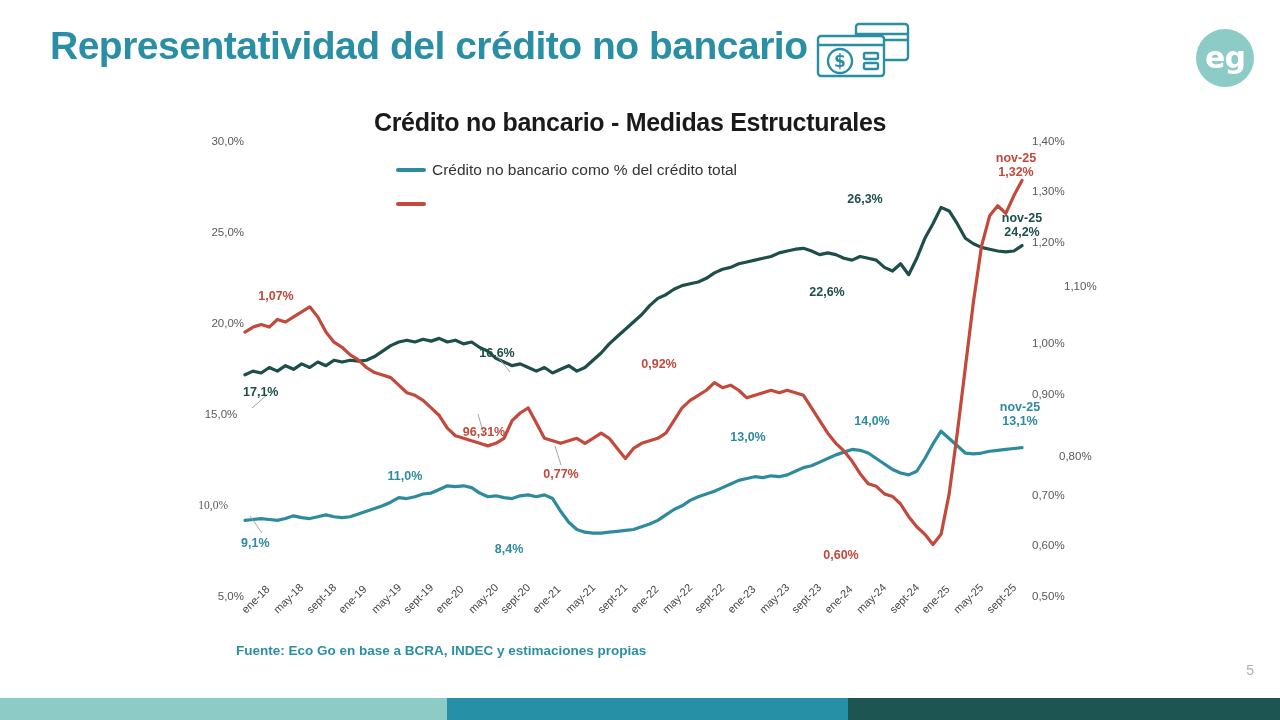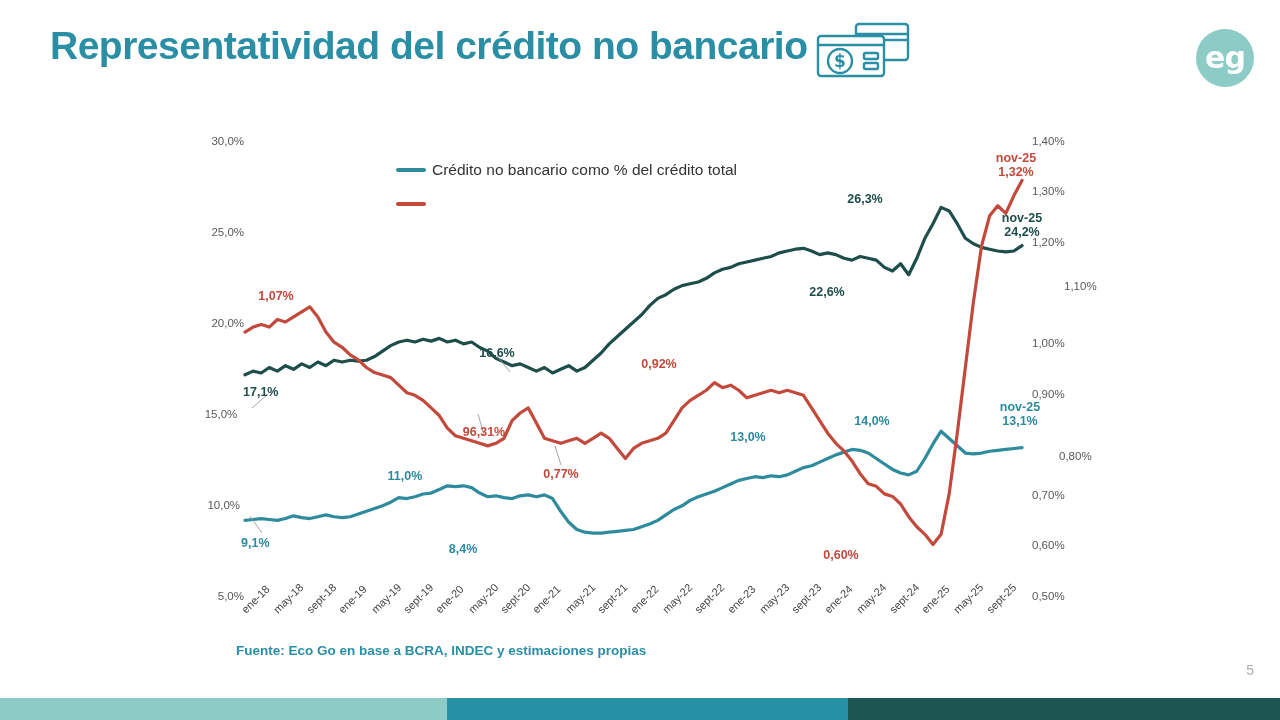--- a/index.html
+++ b/index.html
@@ -101,36 +101,39 @@
     <text x="28" y="47" font-family="DejaVu Sans, sans-serif" font-size="17" font-weight="bold" fill="#2A8FA5" text-anchor="middle">$</text>
   </svg>
 </div>
 
 <div class="brand-logo">
   <span class="eg">eg</span>
 </div>
 
 <div class="chart-wrap">
 
+  <div class="chart-title">
+    <span class="chart-title-inner">Crédito no bancario - Medidas Estructurales</span>
+  </div>
 
   <div class="legend">
     <div class="legend-row">
       <span class="legend-swatch" style="background:#2E8B9E"></span>
       <span class="legend-label">Crédito no bancario como % del crédito total</span>
     </div>
     <div class="legend-row">
       <span class="legend-swatch" style="background:#C2493B"></span>
     </div>
   </div>
 
   <div class="axis-label axis-left" style="left:198px;top:39px;">30,0%</div>
   <div class="axis-label axis-left" style="left:198px;top:130px;">25,0%</div>
   <div class="axis-label axis-left" style="left:198px;top:221px;">20,0%</div>
   <div class="axis-label axis-left" style="left:198px;top:312px;text-align:center;">15,0%</div>
-  <div class="axis-label axis-left" style="left:194px;top:403px;">10,0%</div>
+  <div class="axis-label axis-left" style="left:182px;top:403px;font-family:Liberation Serif, serif;">10,0%</div>
   <div class="axis-label axis-left" style="left:198px;top:494px;">5,0%</div>
 
   <div class="axis-label axis-right" style="left:1032px;top:39px;">1,40%</div>
   <div class="axis-label axis-right" style="left:1032px;top:89px;">1,30%</div>
   <div class="axis-label axis-right" style="left:1032px;top:140px;">1,20%</div>
   <div class="axis-label axis-right" style="left:1032px;top:184px;margin-left:32px;">1,10%</div>
   <div class="axis-label axis-right" style="left:1032px;top:241px;">1,00%</div>
   <div class="axis-label axis-right" style="left:1032px;top:292px;">0,90%</div>
   <div class="axis-label axis-right" style="left:1032px;top:354px;margin-left:27px;">0,80%</div>
   <div class="axis-label axis-right" style="left:1032px;top:393px;">0,70%</div>
@@ -172,21 +175,21 @@
       <div class="xtick" style="left: 821.75px; top: 511px;">ene-24</div>
       <div class="xtick" style="left: 854.125px; top: 511px;">may-24</div>
       <div class="xtick" style="left: 886.5px; top: 511px;">sept-24</div>
       <div class="xtick" style="left: 918.875px; top: 511px;">ene-25</div>
       <div class="xtick" style="left: 951.25px; top: 511px;">may-25</div>
       <div class="xtick" style="left: 983.625px; top: 511px;">sept-25</div>
     </div>
 
   <div class="callout teal" style="left:241px;top:440px;">9,1%</div>
   <div class="callout teal ctr" style="left:375px;top:373px;width:60px;">11,0%</div>
-  <div class="callout teal ctr" style="left:436px;top:446px;width:54px;">8,4%</div>
+  <div class="callout teal ctr" style="left:482px;top:446px;width:54px;">8,4%</div>
   <div class="callout teal ctr" style="left:718px;top:334px;width:60px;">13,0%</div>
   <div class="callout teal ctr" style="left:842px;top:318px;width:60px;">14,0%</div>
   <div class="callout teal ctr" style="left:988px;top:304px;width:64px;">
     <div>nov-25</div>
     <div>13,1%</div>
   </div>
 
   <div class="callout green" style="left:243px;top:289px;">17,1%</div>
   <div class="callout green ctr" style="left:467px;top:250px;width:60px;">16,6%</div>
   <div class="callout green ctr" style="left:797px;top:189px;width:60px;">22,6%</div>

